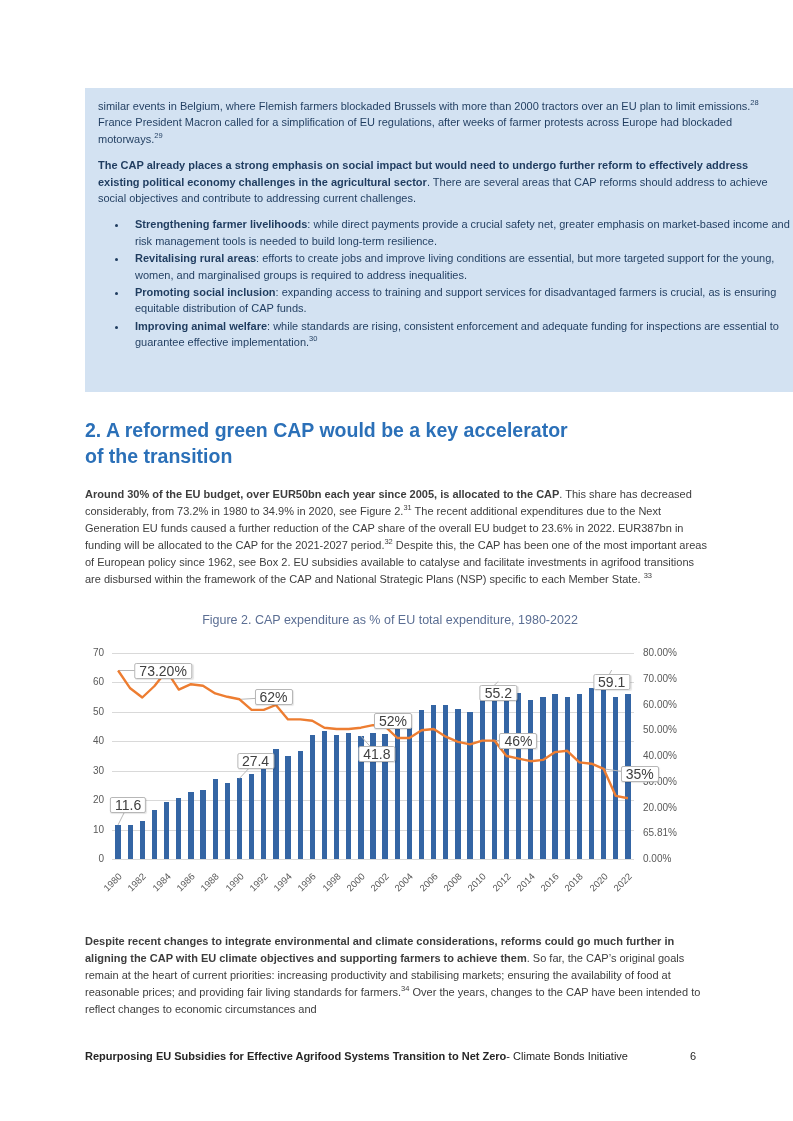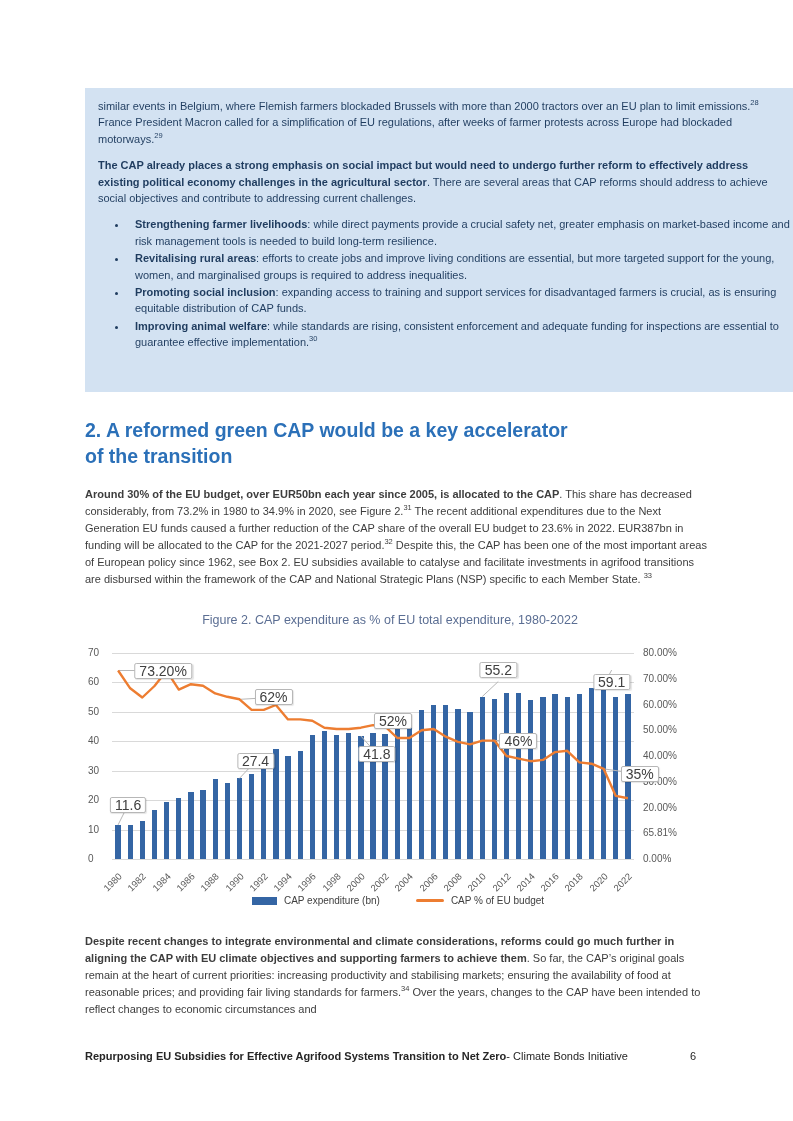--- a/index.html
+++ b/index.html
@@ -34,21 +34,21 @@
   .fig-caption{
     position:absolute;left:90px;top:613px;width:600px;
     font-size:12.5px;color:var(--caption);text-align:center;
   }
   #chart{
     position:absolute;left:88px;top:643px;width:620px;height:278px;
     font-size:10px;color:var(--axis-text);
   }
   .gridline{position:absolute;height:1px;background:var(--grid);}
   .bar{position:absolute;}
-  .ytick{position:absolute;}
+  .ytick{position:absolute;text-align:right;}
   .ytick-r{position:absolute;text-align:left;}
   .xtick{
     position:absolute;width:40px;text-align:right;font-size:9.5px;
     transform:rotate(-45deg);transform-origin:100% 50%;
   }
   .chart-legend{
     position:absolute;left:0;top:252px;width:100%;
     display:flex;justify-content:center;align-items:center;gap:7px;
     font-size:10px;color:#404040;
   }
@@ -194,29 +194,22 @@
       <polyline points="30.1,27.5 42.2,45.3 54.3,54.5 66.5,43.0 78.6,27.8 90.8,46.6 102.9,41.2 115.0,42.7 127.2,50.4 139.3,53.8 151.5,56.3 163.6,66.9 175.7,66.9 187.9,62.0 200.0,76.4 212.2,76.4 224.3,77.7 236.4,84.7 248.6,86.0 260.7,86.0 272.9,84.7 285.0,82.1 297.1,83.4 309.3,95.0 321.4,95.0 333.6,87.3 345.7,86.0 357.8,93.7 370.0,98.8 382.1,101.4 394.3,97.6 406.4,97.6 418.5,113.0 430.7,115.6 442.8,118.2 455.0,116.9 467.1,109.1 479.2,107.8 491.4,119.4 503.5,120.7 515.7,125.9 527.8,152.9 539.9,155.2" fill="none" stroke="#ed7d31" stroke-width="2.4" stroke-linejoin="round"></polyline>
     </svg>
     <div class="callout" style="left: 75.1px; top: 27.5px;">73.20%</div>
     <div class="callout" style="left: 185.5px; top: 54.3px;">62%</div>
     <div class="callout" style="left: 305px; top: 78.1px;">52%</div>
     <div class="callout" style="left: 430.4px; top: 97.6px;">46%</div>
     <div class="callout" style="left: 551.7px; top: 130.9px;">35%</div>
     <div class="callout" style="left: 40.1px; top: 161.9px;">11.6</div>
     <div class="callout" style="left: 167.5px; top: 118.4px;">27.4</div>
     <div class="callout" style="left: 288.9px; top: 111px;">41.8</div>
-    <div class="callout" style="left: 410.3px; top: 27px;">55.2</div>
+    <div class="callout" style="left: 410.3px; top: 50px;">55.2</div>
     <div class="callout" style="left: 523.7px; top: 39px;">59.1</div>
-    <div class="chart-legend">
-      <span style="display: inline-block; width: 25px; height: 8px; background: rgb(52, 101, 164);"></span>
-      <span>CAP expenditure (bn)</span>
-      <span style="display: inline-block; width: 22px;"></span>
-      <span style="display: inline-block; width: 28px; height: 3px; border-radius: 2px; background: rgb(237, 125, 49);"></span>
-      <span>CAP % of EU budget</span>
-    </div>
   </div>
 
 <p class="para" id="para-despite"><b>Despite recent changes to integrate environmental and climate considerations, reforms could go much further in aligning the CAP with EU climate objectives and supporting farmers to achieve them</b><span>. So far, the CAP’s original goals remain at the heart of current priorities: increasing productivity and stabilising markets; ensuring the availability of food at reasonable prices; and providing fair living standards for farmers.</span><sup>34</sup><span> Over the years, changes to the CAP have been intended to reflect changes to economic circumstances and</span></p>
 
 <div class="footer">
   <b>Repurposing EU Subsidies for Effective Agrifood Systems Transition to Net Zero</b>
   <span> - Climate Bonds Initiative</span>
   <span class="spacer"></span>
   <span class="pageno">6</span>
 </div>

